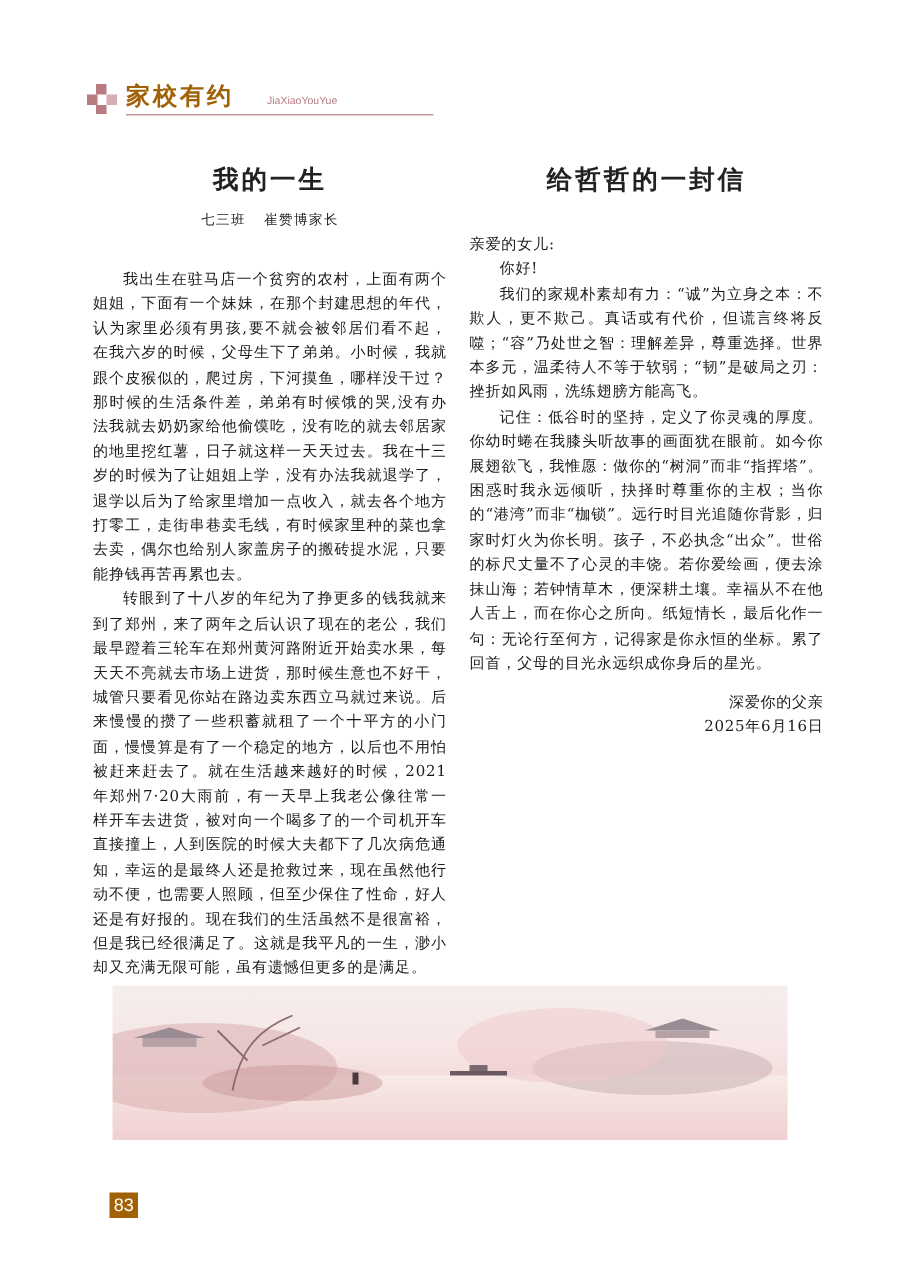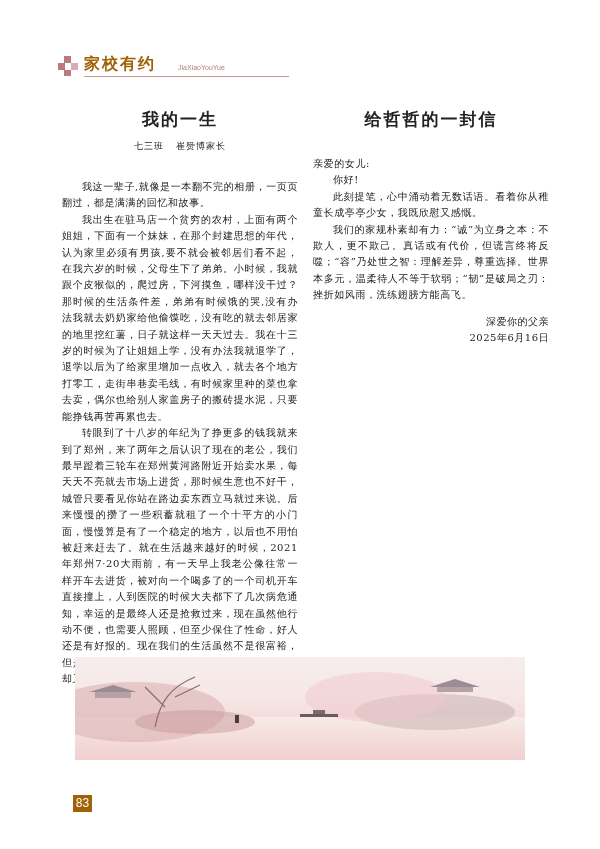--- a/index.html
+++ b/index.html
@@ -44,33 +44,32 @@
   <div class="hdr-sub">JiaXiaoYouYue</div>
   <div class="hdr-line"></div>
 </div>
 
 <div class="col col-left">
   <div class="art-title">我的一生</div>
   <div class="byline">
     <span>七三班</span><span>崔赞博家长</span>
   </div>
   <div class="body">
-    <p>我这一辈子,就像是一本翻不完的相册，一页页翻过，都是满满的回忆和故事。</p>
     <p>我出生在驻马店一个贫穷的农村，上面有两个姐姐，下面有一个妹妹，在那个封建思想的年代，认为家里必须有男孩,要不就会被邻居们看不起，在我六岁的时候，父母生下了弟弟。小时候，我就跟个皮猴似的，爬过房，下河摸鱼，哪样没干过？那时候的生活条件差，弟弟有时候饿的哭,没有办法我就去奶奶家给他偷馍吃，没有吃的就去邻居家的地里挖红薯，日子就这样一天天过去。我在十三岁的时候为了让姐姐上学，没有办法我就退学了，退学以后为了给家里增加一点收入，就去各个地方打零工，走街串巷卖毛线，有时候家里种的菜也拿去卖，偶尔也给别人家盖房子的搬砖提水泥，只要能挣钱再苦再累也去。</p>
     <p>转眼到了十八岁的年纪为了挣更多的钱我就来到了郑州，来了两年之后认识了现在的老公，我们最早蹬着三轮车在郑州黄河路附近开始卖水果，每天天不亮就去市场上进货，那时候生意也不好干，城管只要看见你站在路边卖东西立马就过来说。后来慢慢的攒了一些积蓄就租了一个十平方的小门面，慢慢算是有了一个稳定的地方，以后也不用怕被赶来赶去了。就在生活越来越好的时候，2021年郑州7·20大雨前，有一天早上我老公像往常一样开车去进货，被对向一个喝多了的一个司机开车直接撞上，人到医院的时候大夫都下了几次病危通知，幸运的是最终人还是抢救过来，现在虽然他行动不便，也需要人照顾，但至少保住了性命，好人还是有好报的。现在我们的生活虽然不是很富裕，但是我已经很满足了。这就是我平凡的一生，渺小却又充满无限可能，虽有遗憾但更多的是满足。</p>
   </div>
 </div>
 
 <div class="col col-right">
   <div class="art-title">给哲哲的一封信</div>
   <div class="body">
     <p class="noind">亲爱的女儿:</p>
     <p>你好!</p>
-    <p>此刻提笔，心中涌动着无数话语。看着你从稚童长成亭亭少女，我既欣慰又感慨。</p>
     <p>我们的家规朴素却有力：“诚”为立身之本：不欺人，更不欺己。真话或有代价，但谎言终将反噬；“容”乃处世之智：理解差异，尊重选择。世界本多元，温柔待人不等于软弱；“韧”是破局之刃：挫折如风雨，洗练翅膀方能高飞。</p>
+    <p>记住：低谷时的坚持，定义了你灵魂的厚度。你幼时蜷在我膝头听故事的画面犹在眼前。如今你展翅欲飞，我惟愿：做你的“树洞”而非“指挥塔”。困惑时我永远倾听，抉择时尊重你的主权；当你的“港湾”而非“枷锁”。远行时目光追随你背影，归家时灯火为你长明。孩子，不必执念“出众”。世俗的标尺丈量不了心灵的丰饶。若你爱绘画，便去涂抹山海；若钟情草木，便深耕土壤。幸福从不在他人舌上，而在你心之所向。纸短情长，最后化作一句：无论行至何方，记得家是你永恒的坐标。累了回首，父母的目光永远织成你身后的星光。</p>
   </div>
   <div class="sign">
     <div>深爱你的父亲</div>
     <div>2025年6月16日</div>
   </div>
 </div>
 
 <div class="painting">
   <svg width="450" height="103" viewBox="0 0 450 103">
     <defs>

